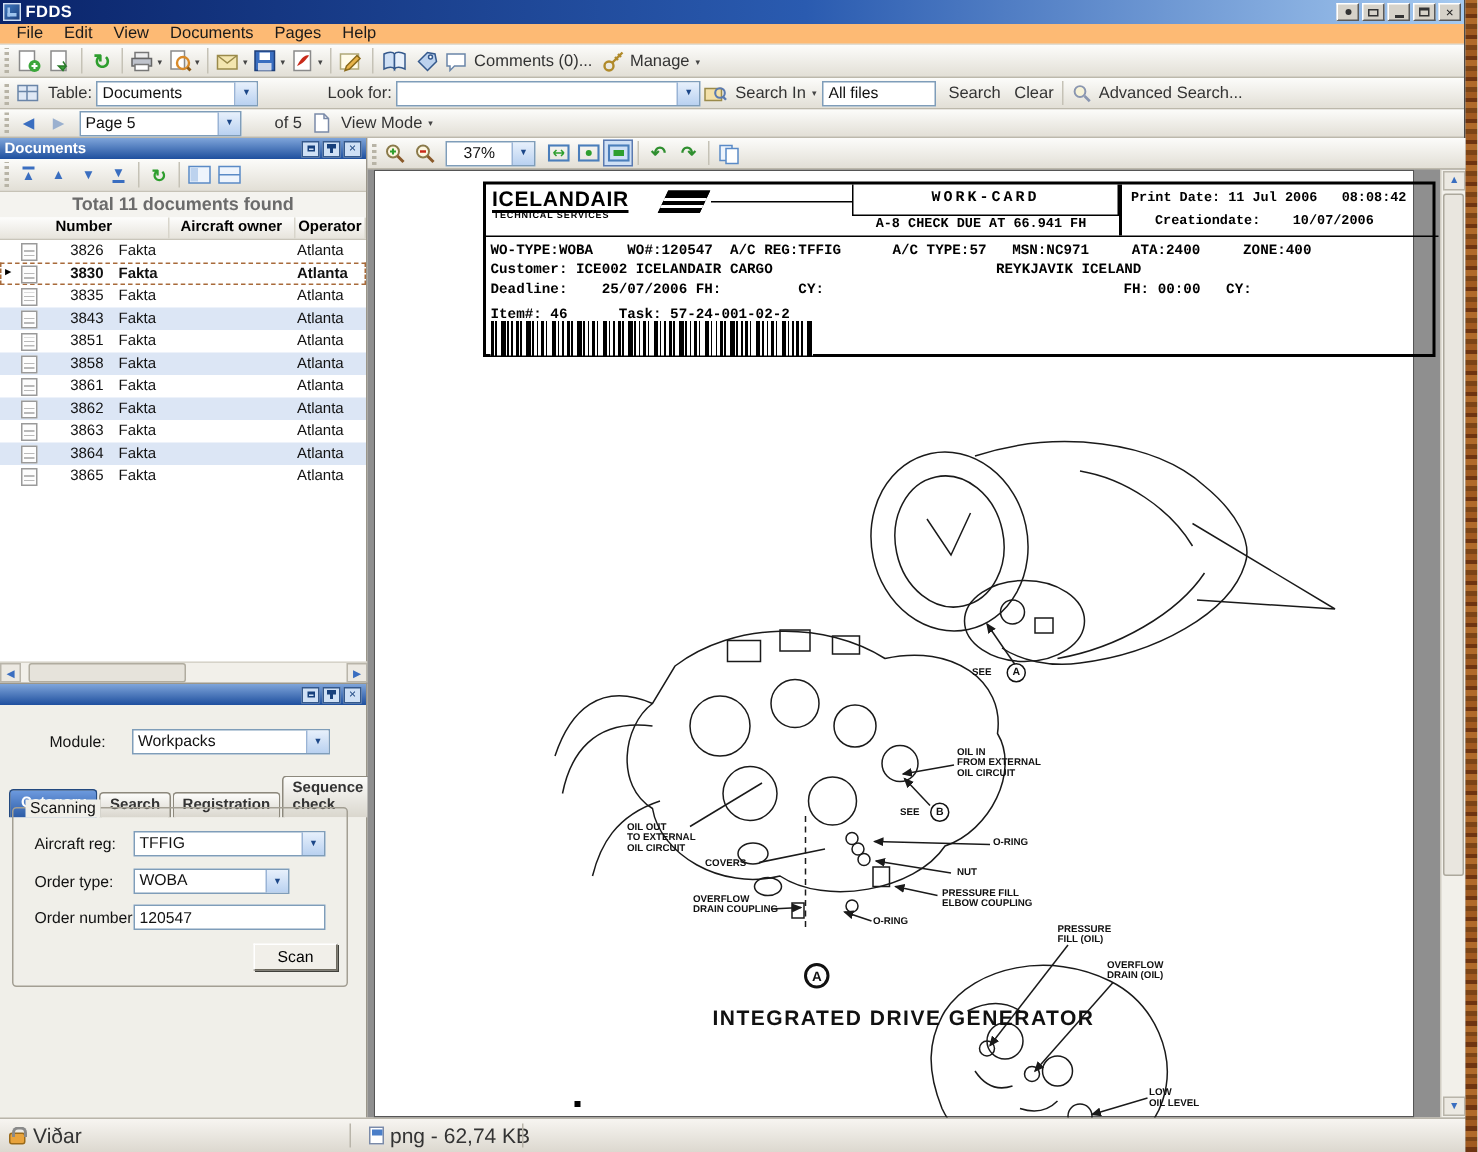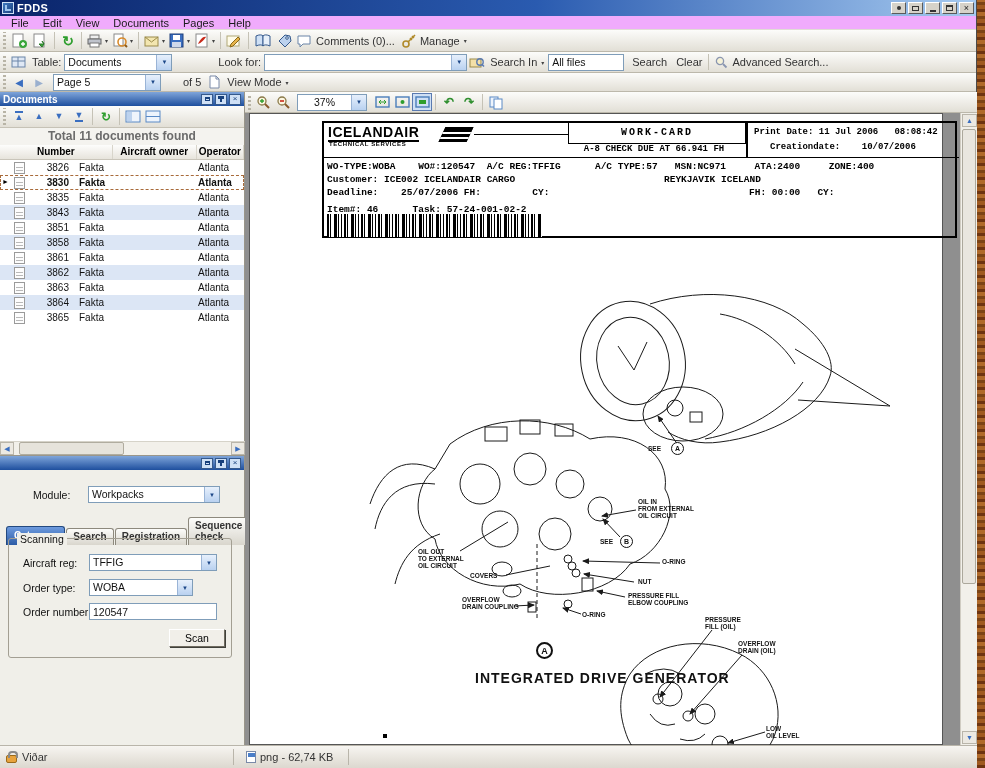--- a/index.html
+++ b/index.html
@@ -23,21 +23,21 @@
   .titlebar .title { color:#fff; font-weight:bold; font-size:11px; letter-spacing:.3px; }
   .winbtns { position:absolute; right:2px; top:2px; display:flex; gap:2px; }
   .winbtn { width:15px; height:12px; background:#d6d2c9; border:1px solid; border-color:#fff #5a5a5a #5a5a5a #fff;
     display:flex; align-items:center; justify-content:center; font-size:9px; line-height:1; color:#222; }
   .winbtn .dot{width:4px;height:4px;border-radius:50%;background:#333;}
   .winbtn .rest{width:7px;height:6px;border:1px solid #333;border-top-width:2px;}
   .winbtn .shade{width:7px;height:5px;border:1px solid #333;}
   .winbtn .minbar{width:6px;height:2px;background:#333;margin-top:5px;}
 
   
-  .menubar { position:absolute; left:0; top:16px; right:0; height:14px; background:#f0abfc; display:flex; align-items:center; padding-left:4px; border-bottom:1px solid #e0ddd4;}
+  .menubar { position:absolute; left:0; top:16px; right:0; height:14px; background:#fdba74; display:flex; align-items:flex-start; padding-left:4px; border-bottom:1px solid #e0ddd4;}
   .menubar span { font-size:11px; color:#1a1a1a; padding:0 7px; }
 
   
   .tb { position:absolute; left:0; right:0; background:linear-gradient(#fcfcfa,#e2dfd6); border-bottom:1px solid #bcb8ab; display:flex; align-items:center; }
   .grip { width:7px; align-self:stretch; margin:2px 1px;
     background:repeating-linear-gradient(0deg,#b8b4a6 0 2px,transparent 2px 4px); background-size:3px 100%; background-repeat:no-repeat; background-position:2px 0;}
   .sep { width:1px; align-self:stretch; margin:2px 3px; background:#c5c2b6; }
   .tbtn { height:20px; min-width:20px; display:flex; align-items:center; justify-content:center; padding:0 2px; }
   .tbtn svg { display:block; }
   .darr { font-size:6px; color:#444; margin-left:1px; }
@@ -134,21 +134,21 @@
   
   #diagram-svg { position:absolute; left:0; top:0; }
   .dlabel { position:absolute; font-size:6.5px; line-height:7px; color:#111; white-space:pre-line; font-weight:bold; }
   .dtitle { position:absolute; font-size:14px; letter-spacing:1px; color:#111; font-weight:bold;margin-top:44px; }
   .dcircle { position:absolute; border:1px solid #111; border-radius:50%; text-align:center; color:#111; font-weight:bold; background:#fff; }
   .dc-sm { width:13px; height:13px; font-size:7px; line-height:12px; }
   .dc-lg { width:17px; height:17px; font-size:9px; line-height:15px; border-width:2px; }
   .pgdot { position:absolute; left:133px; top:620px; width:4px; height:4px; background:#000; }
 
   
-  #statusbar { position:absolute; left:0; bottom:0; width:977px; height:23px; background:linear-gradient(#f7f5f1,#dcd8cf); border-top:1px solid #b9b5aa; display:flex; align-items:center; font-size:11px; color:#333; }
+  #statusbar { position:absolute; left:0; bottom:0; width:977px; height:23px; background:linear-gradient(#f7f5f1,#dcd8cf); border-top:1px solid #b9b5aa; display:flex; align-items:center; font-size:14px; color:#333; }
   .ssep { width:1px; height:16px; background:#b9b5aa; margin:0 3px; }
   .lock { width:11px; height:8px; background:#e8a33d; border:1px solid #9a6a1a; border-radius:2px; position:relative; margin:4px 5px 0 6px; }
   .lock::before { content:""; position:absolute; left:1px; top:-5px; width:6px; height:5px; border:2px solid #8a8a8a; border-bottom:none; border-radius:4px 4px 0 0; }
   .pngicon { width:10px; height:12px; background:#fff; border:1px solid #7a8aa8; position:relative; margin:0 4px 0 6px; }
   .pngicon::after { content:""; position:absolute; left:1px; top:1px; width:7px; height:4px; background:#4a7ec8; }
 </style>
 </head>
 <body>
 <div id="stage">
 
@@ -518,21 +518,21 @@
               <path d="M6 4v4M4 6h4" stroke="#2e9e2e" stroke-width="1.4"></path>
             </svg>
           </span>
       <span class="tbtn">
         <svg width="16" height="15">
               <circle cx="6" cy="6" r="4" fill="#fdf6e0" stroke="#8a7a4a" stroke-width="1.3"></circle>
               <path d="M9 9l4 4" stroke="#8a5a2a" stroke-width="2"></path>
               <path d="M4 6h4" stroke="#c82a1a" stroke-width="1.6"></path>
             </svg>
           </span>
-      <span class="combo" style="width:70px;margin-left:3px">
+      <span class="combo" style="width:60px;margin-left:3px">
         <span class="val" style="text-align:center">37%</span>
         <span class="drop">▼</span>
           </span>
       <span class="fitbtn" style="margin-left:5px">
         <svg width="15" height="12">
               <rect x="1" y="1" width="13" height="10" fill="none" stroke="#4a7ebb" stroke-width="1.4"></rect>
               <path d="M4 6h7M4 6l2-2M4 6l2 2M11 6l-2-2M11 6l-2 2" stroke="#2e9e2e"></path>
             </svg>
           </span>
       <span class="fitbtn">

